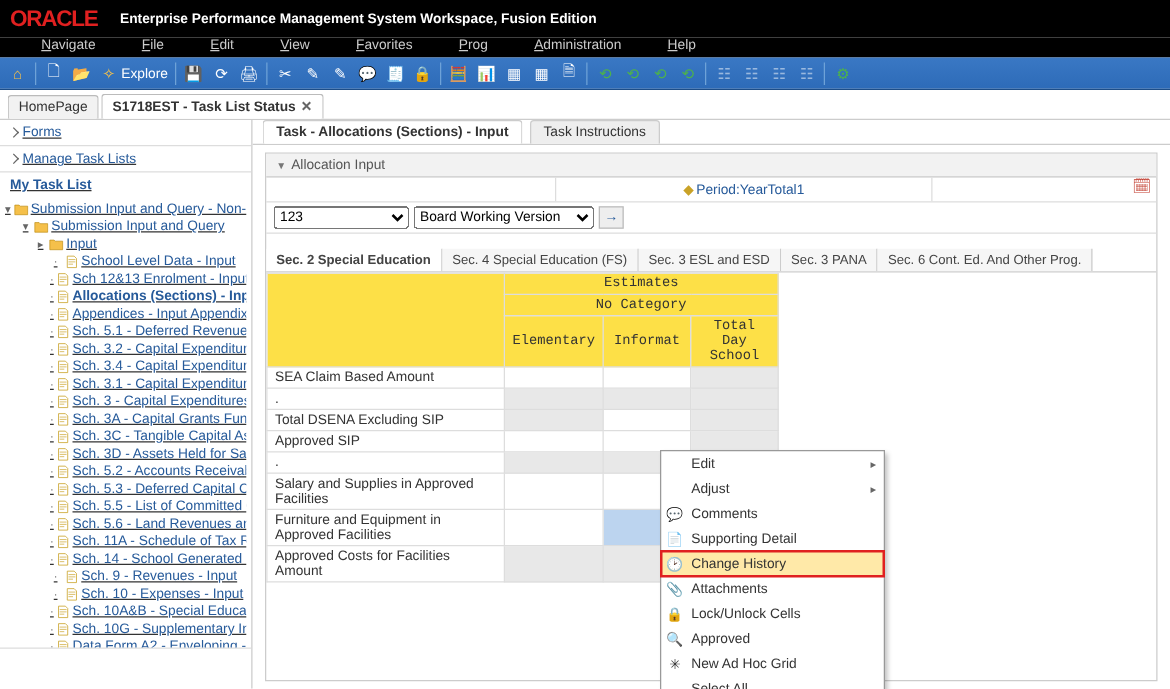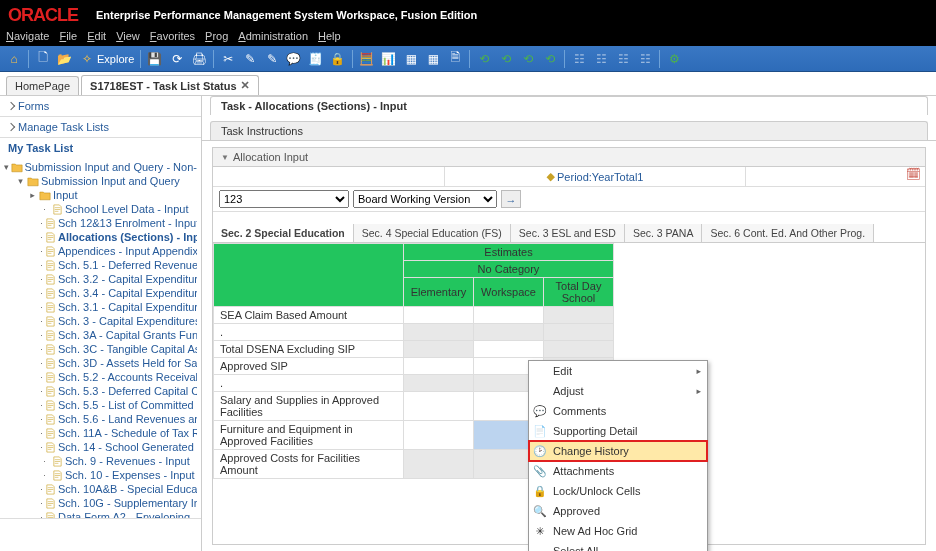--- a/index.html
+++ b/index.html
@@ -1,77 +1,77 @@
 <!DOCTYPE html>
 <html><head>
 <meta charset="utf-8">
 <style>
   * { box-sizing: border-box; margin: 0; padding: 0; font-family: Arial, Helvetica, sans-serif; }
   body { width: 936px; height: 551px; font-size: 11px; color: #333; background: #fff; overflow: hidden; }
   .top-black { background: #000; color: #fff; height: 30px; display: flex; align-items: center; }
   .oracle-logo { color: #e02020; font-weight: bold; font-size: 18px; letter-spacing: -1px; padding: 0 8px; font-family: Arial; }
   .app-title { color: #fff; font-size: 11px; font-weight: bold; margin-left: 10px; }
   .menubar { background: #000; height: 16px; color: #ccc; font-size: 11px; display: flex; gap: 10px; padding-left: 6px; }
-  .menubar span { cursor: pointer; }
+  .menubar span { cursor: pointer; margin-left: 27px; }
   .menubar span:first-letter { text-decoration: underline; }
   .toolbar { background: linear-gradient(#3a78c4,#2d6bb8); height: 26px; display:flex; align-items:center; gap:6px; padding:0 6px; border-bottom:1px solid #1d4d87;}
   .toolbar .tbtn { width:16px; height:16px; display:flex; align-items:center; justify-content:center; cursor:pointer; color:#fff; font-size:12px;}
   .toolbar .tbtn.gold { color:#f5c04a; }
   .toolbar .divider { width:1px; height:18px; background:#6ea2d8; }
   .toolbar .explore { color:#fff; display:flex; align-items:center; gap:2px; font-size:11px; }
   .tabs-row { background:#fff; border-bottom:1px solid #ccc; height:24px; display:flex; align-items:flex-end; gap:2px; padding-left:6px; padding-top:3px; }
   .tab { border:1px solid #bbb; border-bottom:none; background:#f2f2f2; padding:3px 8px; border-radius:3px 3px 0 0; font-size:11px; color:#333; display:flex; align-items:center; gap:4px;}
   .tab.active { font-weight:bold; background:#fff; }
   .tab .x { color:#666; cursor:pointer; }
   .main { display:flex; height: calc(551px - 30px - 16px - 26px - 24px); }
   .sidebar { width: 202px; border-right:1px solid #ccc; overflow:hidden; }
-  .side-sec { border-bottom:1px solid #ddd; }
+  .side-sec { border-bottom:1px solid #ddd;text-decoration:underline; }
   .side-hdr { padding:4px 8px; color:#265a9a; font-size:11px; display:flex; align-items:center; gap:4px; cursor:pointer; }
   .side-hdr.bold { font-weight:bold; }
   .side-arrow { display:inline-block; width:6px; height:6px; border-right:1px solid #666; border-bottom:1px solid #666; transform:rotate(-45deg);}
   .tree { padding:2px 4px 6px 4px; max-height: 360px; overflow:hidden;}
   .tree-node { display:flex; align-items:center; gap:2px; padding:1px 0 1px 0; white-space:nowrap; overflow:hidden;}
   .tree-toggle { width:9px; height:9px; display:inline-flex; align-items:center; justify-content:center; color:#666; font-size:9px; }
   .tree-ico { width:12px; height:12px; display:inline-flex; align-items:center; justify-content:center;}
   .tree-ico.folder svg { width:12px; height:11px; }
   .tree-ico.leaf { color:#c9a227; }
   .tree-ico.leaf svg { width:11px; height:11px; }
   .tree-label { color:#265a9a; font-size:11px; cursor:pointer; }
   .tree-label.active { font-weight:bold; }
   .lvl0 { padding-left: 0px; }
   .lvl1 { padding-left: 12px; }
   .lvl2 { padding-left: 24px; }
   .lvl3 { padding-left: 36px; }
   .content { flex:1; overflow:hidden; display:flex; flex-direction:column;}
   .ct-title { font-size:12px; font-weight:bold; color:#2d6bb8; padding:6px 10px 4px 10px;}
-  .ct-tabs { display:flex; gap:6px; padding:0 8px; border-bottom:1px solid #ccc;flex-direction:column; }
+  .ct-tabs { display:flex; gap:6px; padding:0 8px; border-bottom:1px solid #ccc; }
   .ct-tab { padding:3px 10px; border:1px solid #ccc; border-bottom:none; background:#eee; font-size:11px; border-radius:3px 3px 0 0; cursor:pointer;}
   .ct-tab.active { background:#fff; font-weight:bold;}
   .panel-wrap { padding:6px 10px; flex:1; overflow:hidden;}
   .panel { border:1px solid #ccc; height:100%; display:flex; flex-direction:column;}
   .panel-hdr { background:#f2f2f2; padding:3px 8px; border-bottom:1px solid #ccc; font-size:11px; color:#555; display:flex; align-items:center; gap:4px;}
   .panel-hdr .tri { font-size:8px; color:#777;}
   .period-row { display:flex; border-bottom:1px solid #ddd; height:20px;}
   .period-row .left { flex:1; border-right:1px solid #ddd;}
   .period-row .mid { flex:0 0 300px; text-align:center; color:#265a9a; display:flex; align-items:center; justify-content:center; gap:3px;}
   .period-row .right { flex:0 0 180px; border-left:1px solid #ddd; text-align:right; padding-right:4px;}
   .period-row .link { display:inline-flex; align-items:center; gap:2px; }
   .ctl-row { display:flex; align-items:center; gap:4px; padding:3px 6px; border-bottom:1px solid #ddd;}
   .ctl-row .sel { height:18px; font-size:11px;}
-  .ctl-row .sel.first { width:130px; }
+  .ctl-row .sel.first { width:108px; }
   .ctl-row .sel.second { width:144px; }
   .ctl-row .go { width:20px; height:18px; background:#eee; border:1px solid #bbb; display:flex; align-items:center; justify-content:center; cursor:pointer; color:#265a9a;}
   .sec-tabs { display:flex; border-bottom:1px solid #ccc; overflow:hidden; white-space:nowrap;}
   .sec-tab { padding:3px 8px; border-right:1px solid #ccc; font-size:10.5px; color:#444; cursor:pointer;margin-top:12px; }
   .sec-tab.active { font-weight:bold; background:#fff;}
   .sec-tab:not(.active) { background:#f6f6f6;}
   .grid-wrap { flex:1; overflow:auto; }
   table.grid { border-collapse:collapse; font-size:11px; }
   table.grid th, table.grid td { border:1px solid #ddd; padding:2px 6px; height:16px; }
-  table.grid th { background:#22c55e; font-weight:normal; color:#333; text-align:center;}
+  table.grid th { background:#fde047; font-weight:normal; color:#333; text-align:center;font-family:Liberation Mono, monospace;}
   table.grid td.rowlabel { text-align:left; width:190px; background:#fff; }
   table.grid td.cell { background:#fff; width:70px; }
   table.grid td.cell.sh { background:#e8e8e8; }
   table.grid td.cell.focus { background:#bcd4ef; }
   .context-menu { position:absolute; left:528px; top:360px; width:180px; background:#fff; border:1px solid #999; box-shadow:2px 2px 4px rgba(0,0,0,0.25); font-size:11px; z-index:50;}
   .cm-item { display:flex; align-items:center; gap:6px; padding:3px 6px 3px 4px; cursor:pointer; color:#333;}
   .cm-item.submenu::after { content:'▸'; margin-left:auto; color:#666; font-size:9px;}
   .cm-item.hl { background:#ffe9a8; outline:2px solid #e02020; outline-offset:-1px;}
   .cm-ico { width:14px; height:14px; display:flex; align-items:center; justify-content:center; }
   .cal-ico { color:#c0392b; font-size:12px; }
@@ -465,21 +465,21 @@
               <thead>
                 <tr>
                   <th rowspan="3" style="width:190px"></th>
                   <th colspan="3">Estimates</th>
                 </tr>
                 <tr>
                   <th colspan="3">No Category</th>
                 </tr>
                 <tr>
                   <th style="width:70px">Elementary</th>
-                  <th style="width:70px">Workspace</th>
+                  <th style="width:70px">Informat</th>
                   <th style="width:70px">Total Day School</th>
                 </tr>
               </thead>
               <tbody>
                 <tr>
                   <td class="rowlabel">SEA Claim Based Amount</td>
                   <td class="cell"></td>
                   <td class="cell"></td>
                   <td class="cell sh"></td>
                 </tr>

